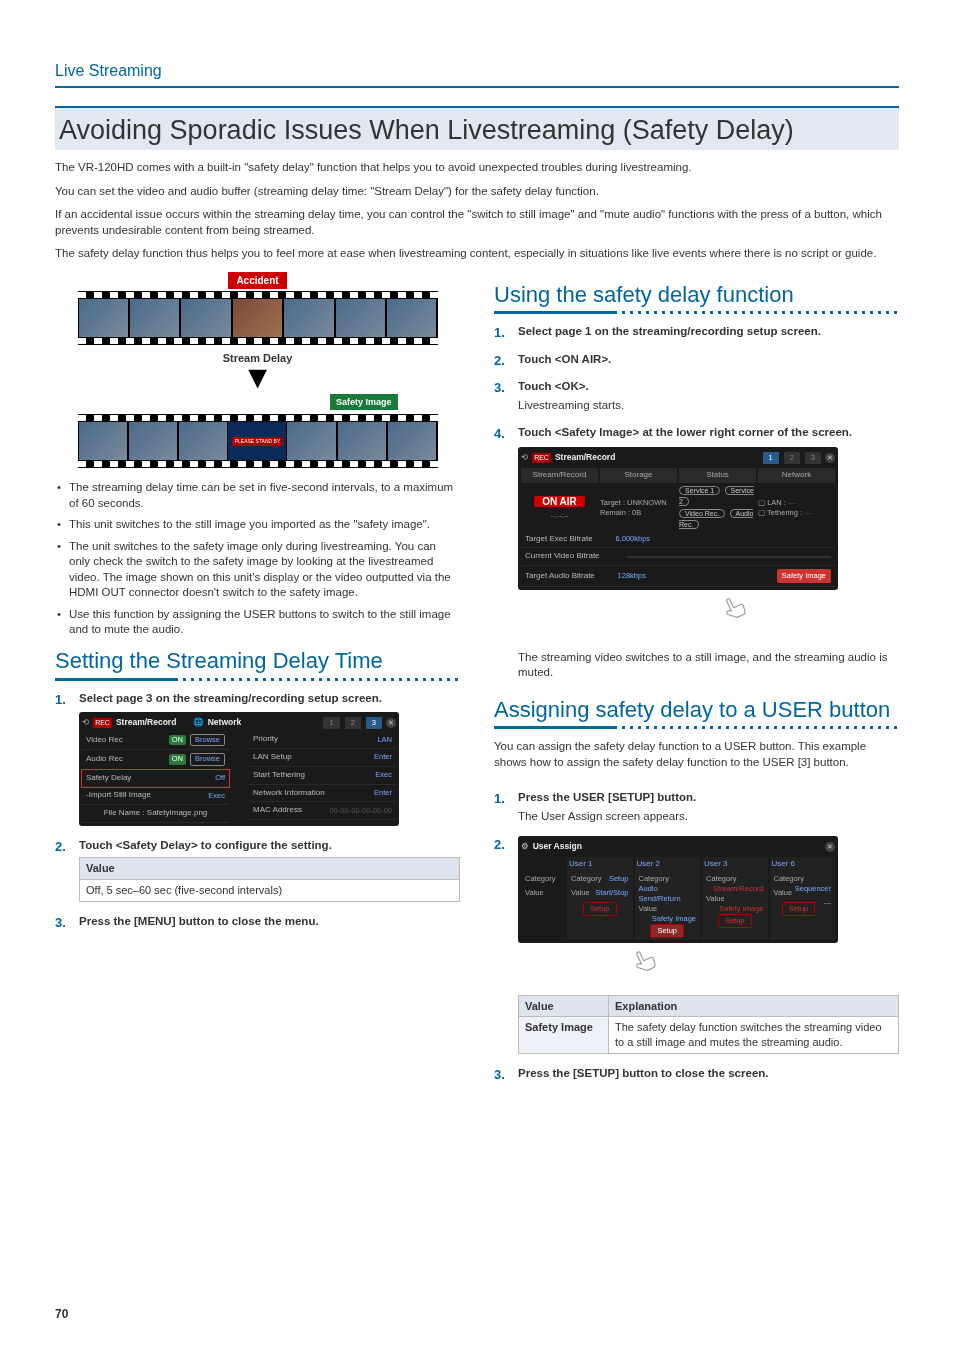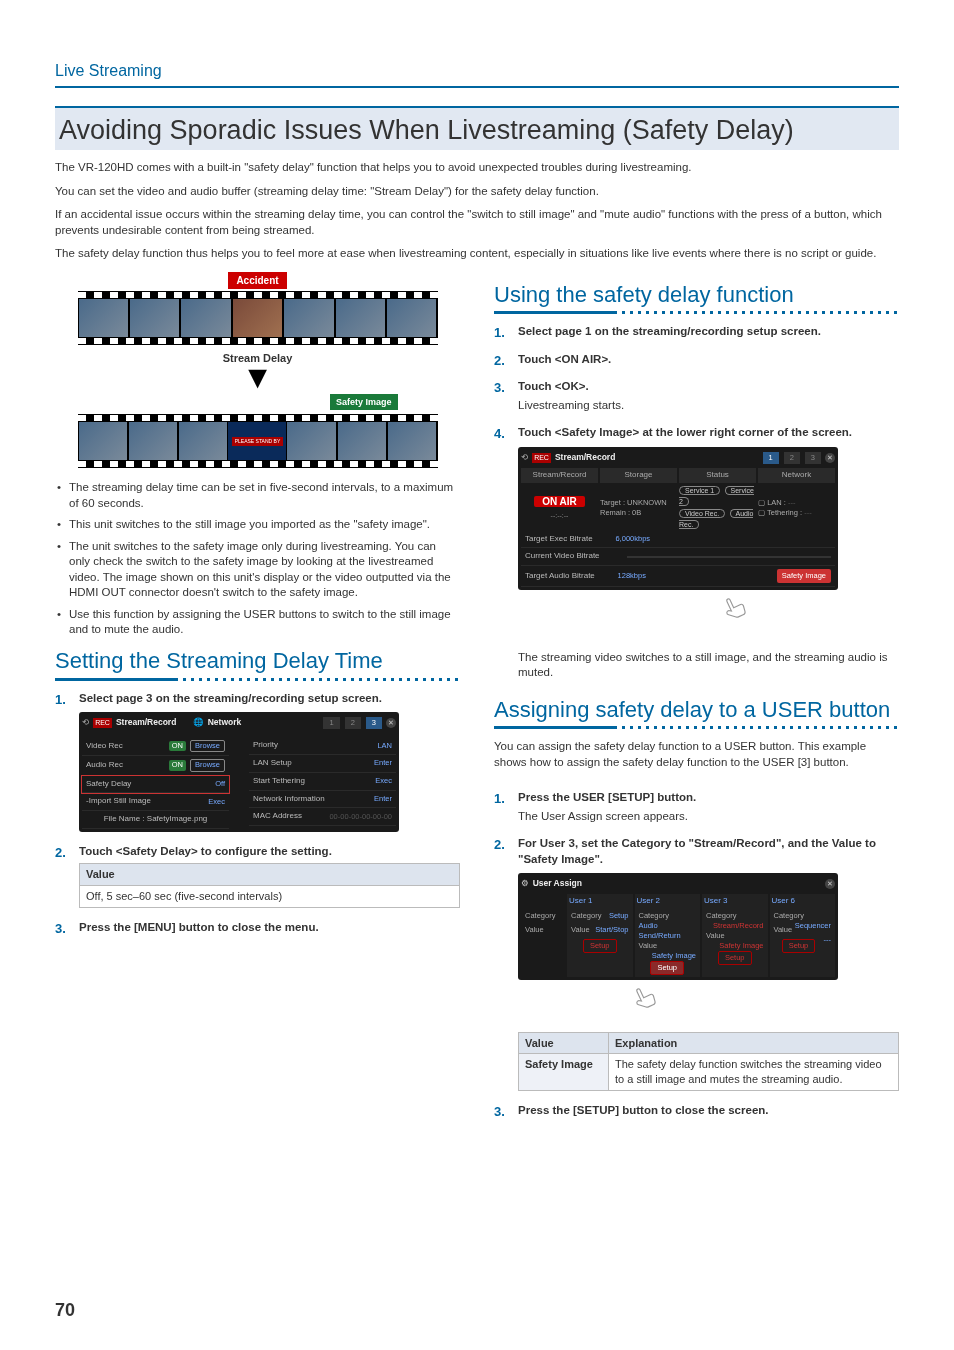--- a/index.html
+++ b/index.html
@@ -82,21 +82,21 @@
     width:320px; background:#1a1a1a; border-radius:3px; font-size:8.5px; color:#ccc;
     margin:6px 0 8px 24px; padding:3px;
   }
   .ui-header { display:flex; align-items:center; gap:4px; padding:2px 0; }
   .ui-header .back { color:#aaa; }
   .ui-header .rec { background:#a00; color:#fff; padding:0 2px; font-size:7px;}
   .ui-header .title { color:#eee; font-weight:bold; flex:1;}
   .ui-header .pagetab { background:#333; padding:1px 6px; margin-left:1px; color:#888; font-size:7.5px;}
   .ui-header .pagetab.active { background:#2a5a8a; color:#fff;}
   .ui-header .close { background:#444; border-radius:50%; width:10px; height:10px; text-align:center; line-height:10px; font-size:7px;}
-  .ui-grid { display:flex; gap:20px; margin-top:6px;}
+  .ui-grid { display:flex; gap:20px; margin-top:0;}
   .ui-grid > div { flex:1; }
   .ui-section-hdr { background:#2a2a2a; text-align:center; padding:2px; font-size:8px; color:#aaa;}
   .ui-row { display:flex; padding:3px 4px; border-bottom:1px solid #2a2a2a; align-items:center; font-size:8px;}
   .ui-row .lbl { flex:1; color:#bbb;}
   .ui-row .val { color:#7af; font-size:7.5px;}
   .ui-row.active { outline:1px solid #c33; }
   .onair-btn { background:#c00; color:#fff; font-weight:bold; font-size:10px; padding:0 8px; border-radius:2px;}
   .pill { border:1px solid #888; border-radius:7px; padding:0 5px; font-size:7px; color:#ccc; margin-right:2px;}
   .safety-btn { background:#c33; color:#fff; font-size:7.5px; padding:2px 5px; border-radius:2px; display:inline-block;}
   .setup-btn { border:1px solid #a00; color:#c33; font-size:7.5px; padding:1px 6px; border-radius:2px; display:inline-block;}
@@ -107,21 +107,21 @@
   .body-p { margin: 6px 0 20px; font-size:11.5px; line-height:1.35;}
 
   table.val-table { width:100%; max-width:390px; border-collapse:collapse; margin:4px 0 10px 24px; font-size:11px;}
   table.val-table th { background:#dde4ee; text-align:left; padding:3px 6px; border:1px solid #bbb; font-weight:bold;}
   table.val-table td { padding:3px 6px; border:1px solid #bbb; vertical-align:top;}
   table.val-table.simple { margin-left:24px;}
   table.val-table.explain { margin-left:0; width:100%; }
   table.val-table.explain th:first-child { width:90px;}
   table.val-table.explain td.key { background:#eef1f7; font-weight:bold;}
 
-  .page-num { position:absolute; bottom:28px; left:55px; font-weight:bold; font-size:18px; }
+  .page-num { position:absolute; bottom:28px; left:55px; font-weight:bold; font-size:12px; }
 
   
   .ua-grid { display:flex; gap:2px; margin-top:2px;}
   .ua-col { flex:1; background:#222; }
   .ua-hd { text-align:left; color:#7af; font-size:8px; padding:2px;}
   .ua-cell { padding:2px 4px; font-size:7.5px; color:#aaa;}
   .ua-cell .v { color:#7af; float:right;}
   .ua-col.highlight .ua-cell .v { color:#c33;}
 </style>
 </head>
@@ -347,21 +347,20 @@
     <h2 class="h2">Assigning safety delay to a USER button</h2>
     <div class="h2-underline"></div>
     <p class="body-p">You can assign the safety delay function to a USER button. This example shows how to assign the safety delay function to the USER [3] button.</p>
 
     <ol class="steps">
       <li>
         <div class="step-title">Press the USER [SETUP] button.</div>
         <div class="step-note">The User Assign screen appears.</div>
       </li>
       <li>
-        <div class="step-title">For User 3, set the Category to "Stream/Record", and the Value to "Safety Image".</div>
 
         <div class="ui-screenshot" style="margin-left:0;">
           <div class="ui-header">
             <span>⚙</span>
             <span class="title">User Assign</span>
             <span class="close">✕</span>
           </div>
           <div class="ua-grid">
             <div style="width:44px">
               <div class="ua-hd">&nbsp;</div>

